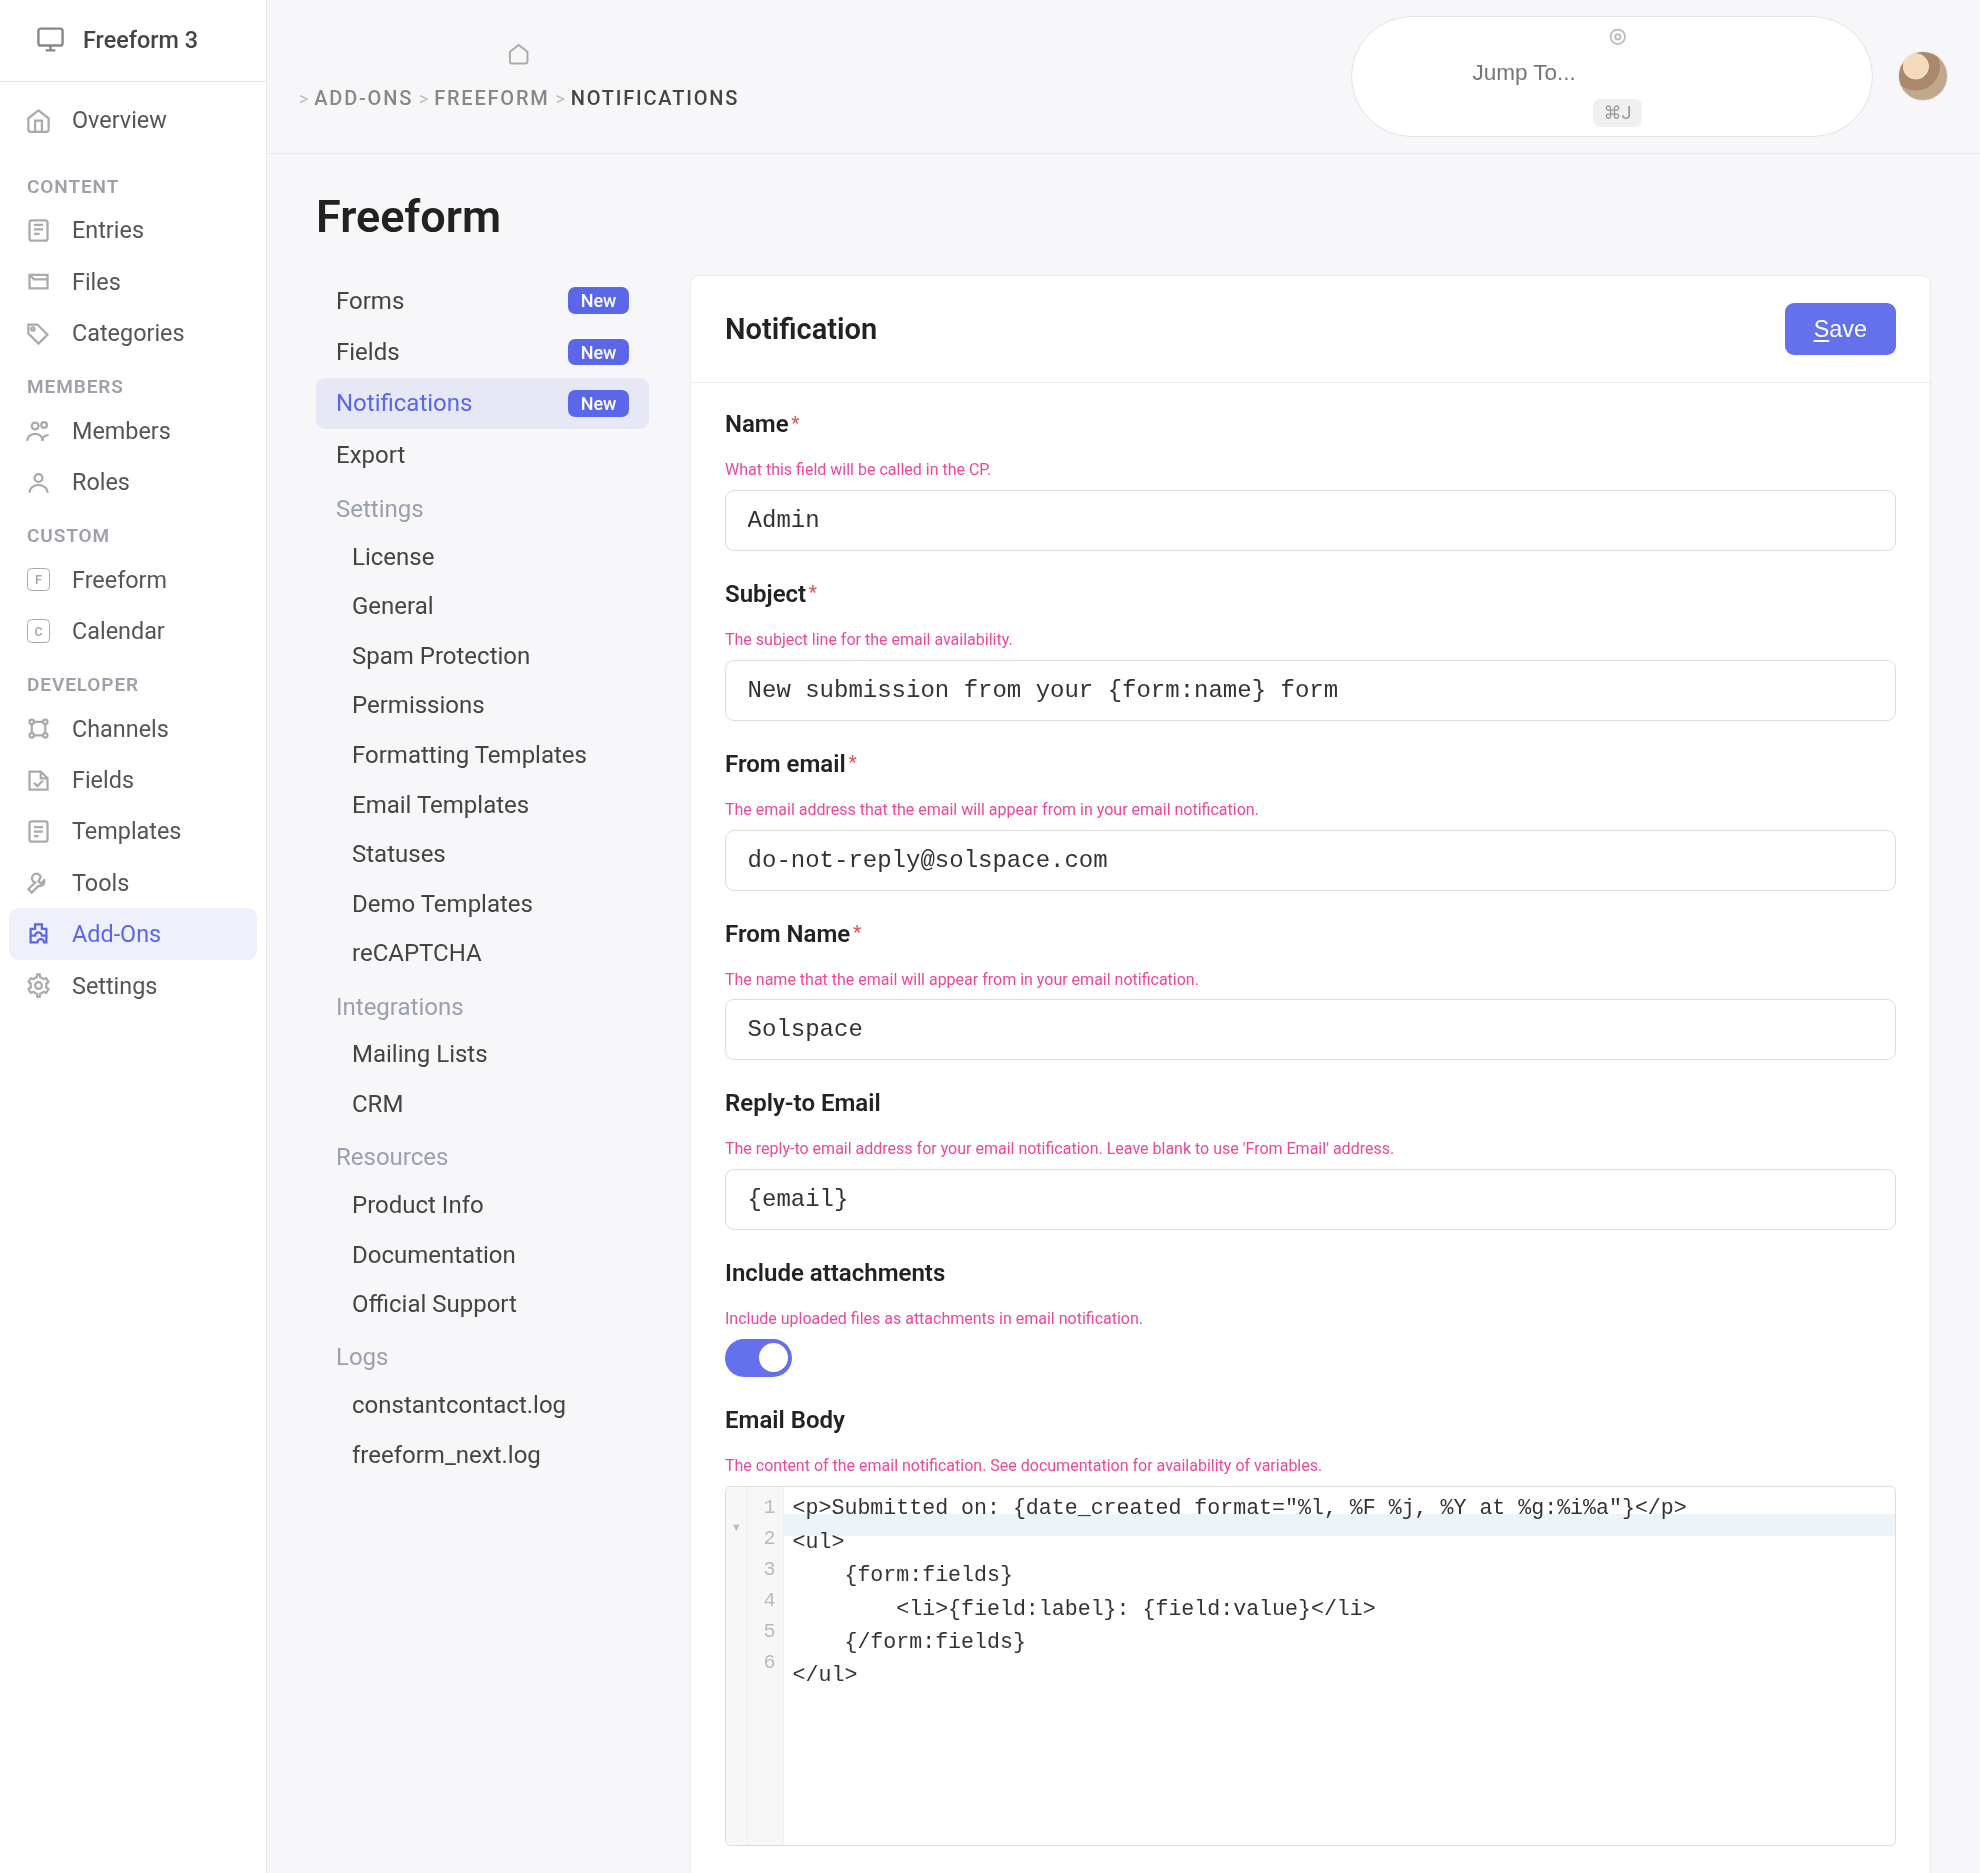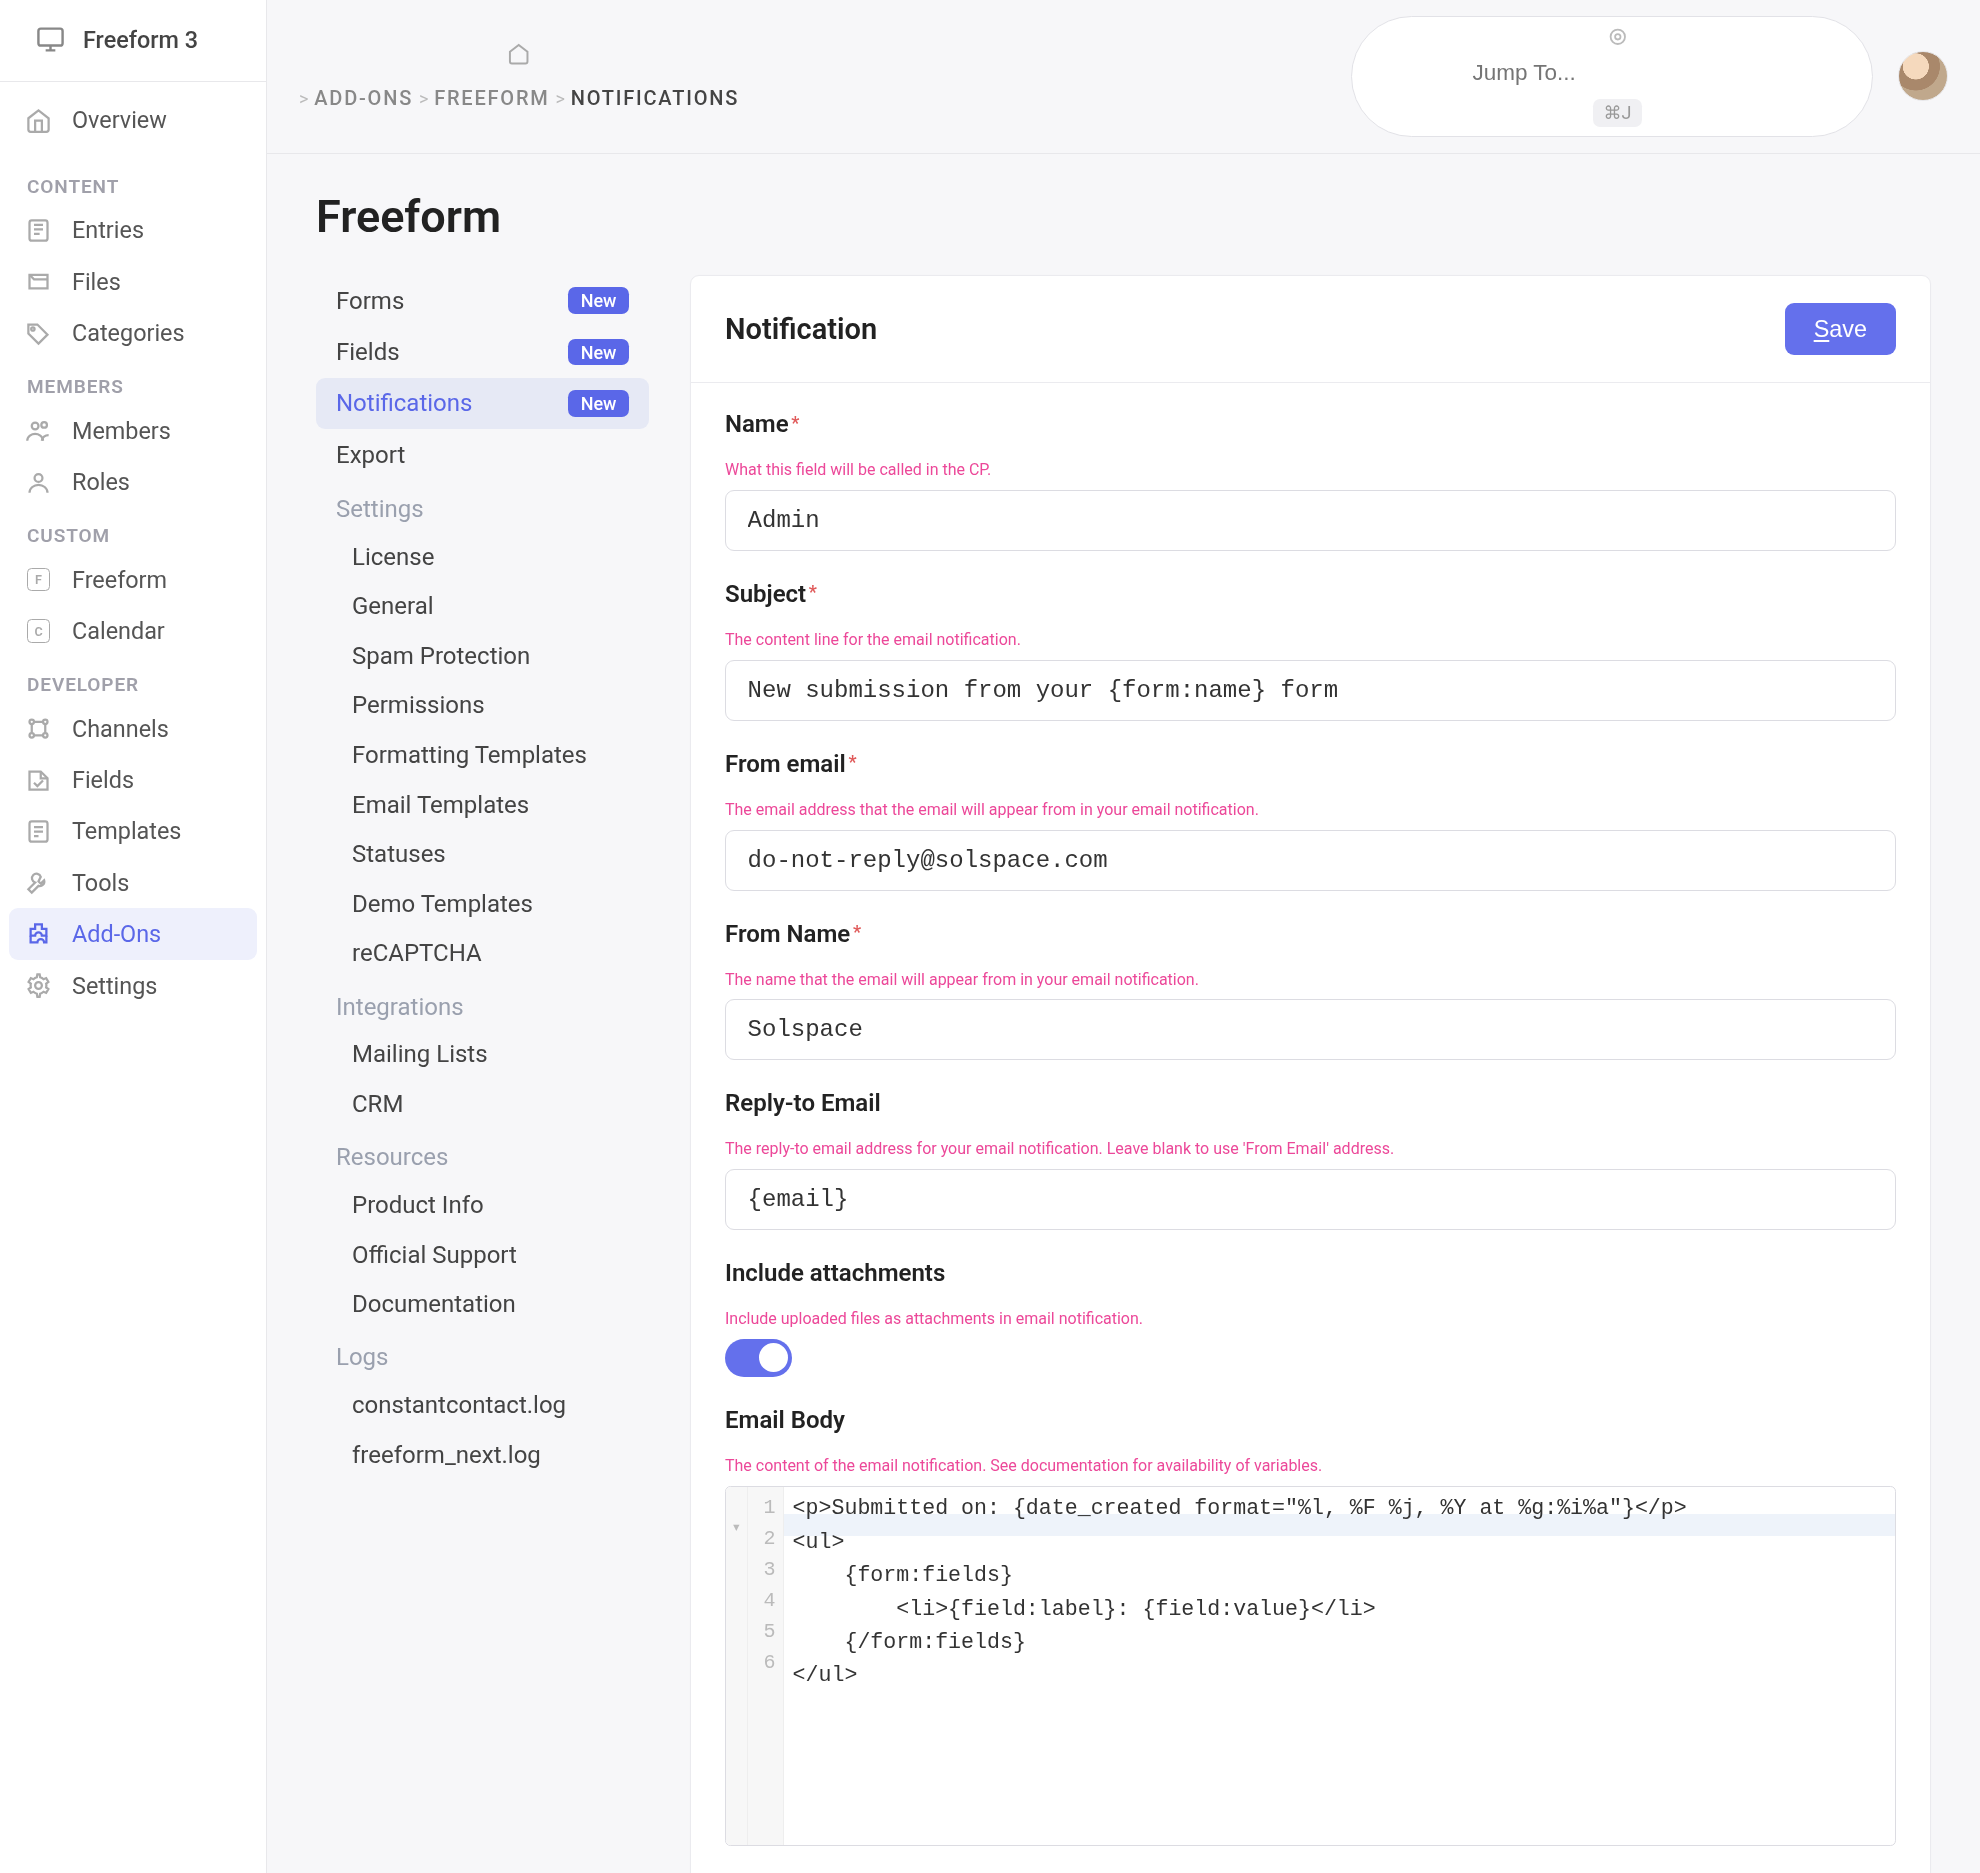--- a/index.html
+++ b/index.html
@@ -331,22 +331,22 @@
               <div class="subnav-sub">Formatting Templates</div>
               <div class="subnav-sub">Email Templates</div>
               <div class="subnav-sub">Statuses</div>
               <div class="subnav-sub">Demo Templates</div>
               <div class="subnav-sub">reCAPTCHA</div>
               <div class="subnav-heading">Integrations</div>
               <div class="subnav-sub">Mailing Lists</div>
               <div class="subnav-sub">CRM</div>
               <div class="subnav-heading">Resources</div>
               <div class="subnav-sub">Product Info</div>
+              <div class="subnav-sub">Documentation</div>
               <div class="subnav-sub">Official Support</div>
-              <div class="subnav-sub">Documentation</div>
               <div class="subnav-heading">Logs</div>
               <div class="subnav-sub">constantcontact.log</div>
               <div class="subnav-sub">freeform_next.log</div>
             </div>
         </nav>
 
         <section class="panel">
           <div class="panel-head">
             <div class="panel-title">Notification</div>
             <button class="btn-save"><span class="save-underline">S</span><span id="save-rest">ave</span></button>
@@ -354,21 +354,21 @@
           <div class="panel-body">
 
             <div class="field">
               <div class="flabel"><span>Name</span><span class="req">*</span></div>
               <div class="fdesc">What this field will be called in the CP.</div>
               <input class="finput" value="Admin" style="">
             </div>
 
             <div class="field">
               <div class="flabel"><span>Subject</span><span class="req">*</span></div>
-              <div class="fdesc">The content line for the email notification.</div>
+              <div class="fdesc">The subject line for the email availability.</div>
               <input class="finput" value="New submission from your {form:name} form" style="">
             </div>
 
             <div class="field">
               <div class="flabel"><span>From email</span><span class="req">*</span></div>
               <div class="fdesc">The email address that the email will appear from in your email notification.</div>
               <input class="finput" value="do-not-reply@solspace.com" style="">
             </div>
 
             <div class="field">

